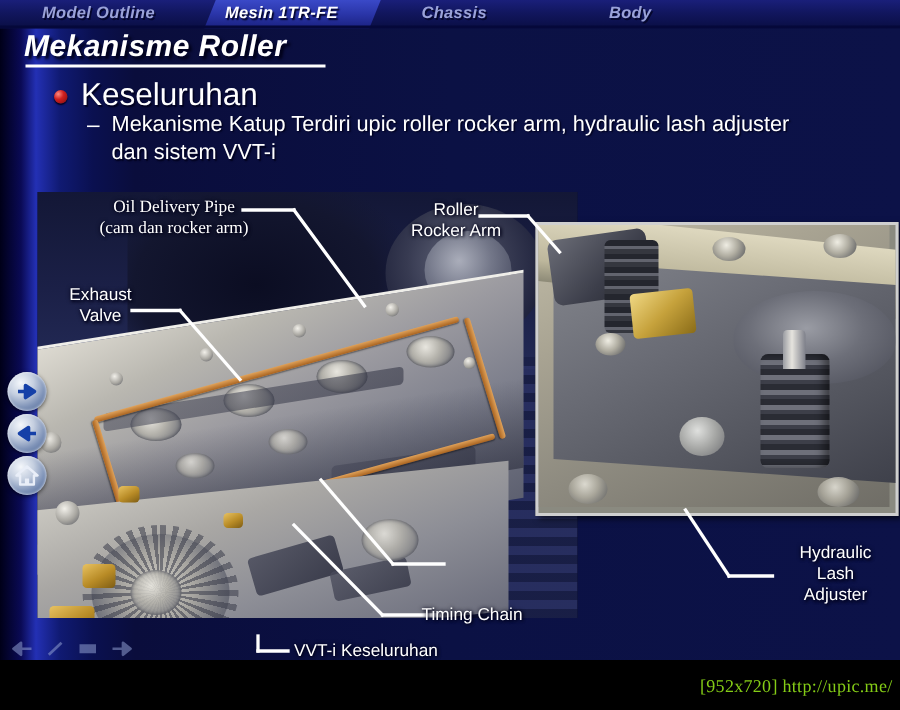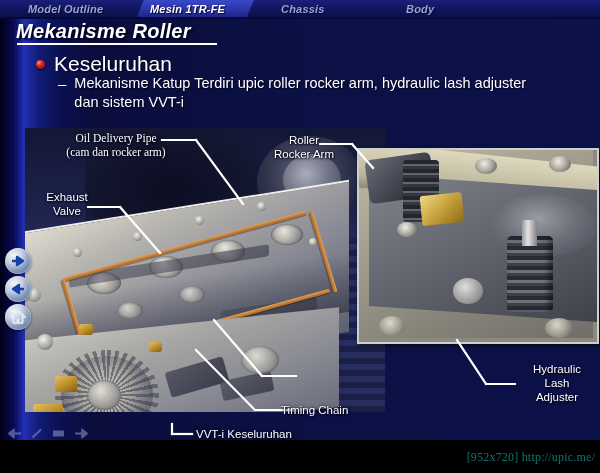--- a/index.html
+++ b/index.html
@@ -336,21 +336,21 @@
     position: absolute;
     left: 0; top: 440px;
     width: 600px; height: 33px;
     background: #000000;
   }
   .watermark {
     position: absolute;
     right: 5px; top: 450px;
     font-family: "Liberation Serif", serif;
     font-size: 12px;
-    color: #0f766e;
+    color: #84cc16;
     letter-spacing: 0.2px;
     white-space: nowrap;
   }
 </style>
 </head>
 <body>
 
 <div id="slide">
 
   <div class="slide-body">

